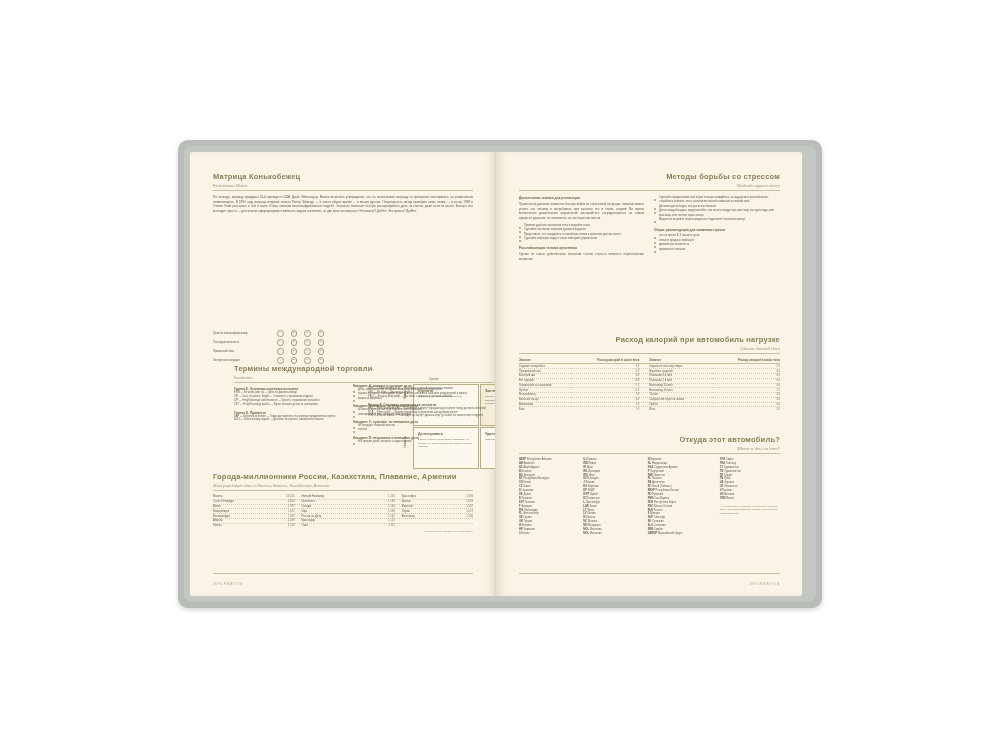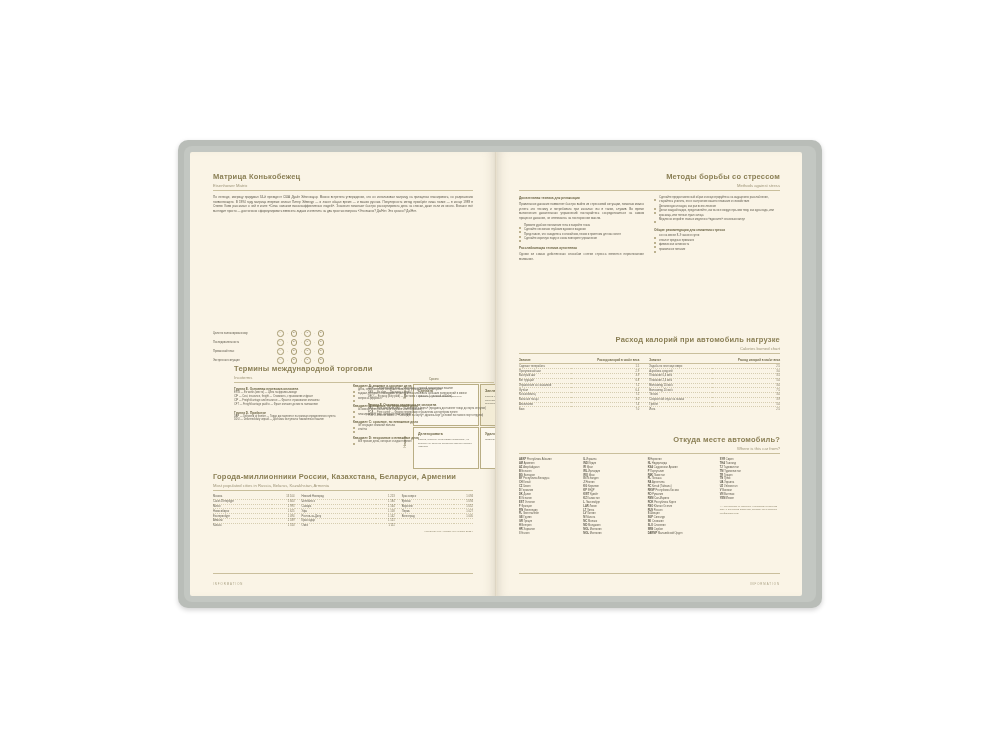--- a/index.html
+++ b/index.html
@@ -204,21 +204,21 @@
           <div class="small">DEQ — Ex quay (duty paid) — Доставка с причала (с уплатой пошлин)</div>
           <div class="h4" style="margin-top:4px;">Группа F. Основная перевозка не оплачена</div>
           <div class="small">FAS — Free alongside ship — «Свободно у борта» (продавец доставляет товар до порта отгрузки)</div>
           <div class="small">FCA — Free carrier — Франко перевозчик в указанном экспортёром пункте</div>
           <div class="small">FOB — Free on board — «Свободно на борту», франко-борт (условие поставки в порт отгрузки)</div>
         </div>
       </div>
     </div>
 
     <div class="sec" style="left:23px;top:320px;width:260px;">
-      <div class="t-title">Города-миллионники России, Казахстана, Беларуси, Армении</div>
+      <div class="t-title">Города-миллионники России, Казахстана, Плавание, Армении</div>
       <div class="t-sub" style="margin-top:2px;">Most populated cities in Russia, Belarus, Kazakhstan, Armenia</div>
       <div class="rule"></div>
       <table style="margin-top:4px;">
         <tbody>
             <tr class="dotrow">
           <td>Москва</td>
               <td class="num">13 104</td>
           <td style="padding-left:7px;">Нижний Новгород</td>
               <td class="num">1 213</td>
           <td style="padding-left:7px;">Красноярск</td>
@@ -391,21 +391,21 @@
               <td>Бокс</td>
               <td class="num">7.0</td>
               <td style="padding-left:10px;">Йога</td>
               <td class="num">2.5</td>
             </tr>
       </tbody>
         </table>
     </div>
 
     <div class="sec" style="left:22px;top:283px;width:261px;">
-      <div class="t-title right-al">Откуда месте автомобиль?</div>
+      <div class="t-title right-al">Откуда этот автомобиль?</div>
       <div class="t-sub right-al" style="margin-top:2px;">Where is this car from?</div>
       <div class="rule"></div>
 
       <div style="display:flex;gap:6px;margin-top:4px;">
         <div style="width:60px;">
           <div class="small"><b>ABXP</b> <span>Республика Абхазия</span></div>
           <div class="small"><b>AM</b> <span>Армения</span></div>
           <div class="small"><b>AZ</b> <span>Азербайджан</span></div>
           <div class="small"><b>B</b> <span>Бельгия</span></div>
           <div class="small"><b>BG</b> <span>Болгария</span></div>

